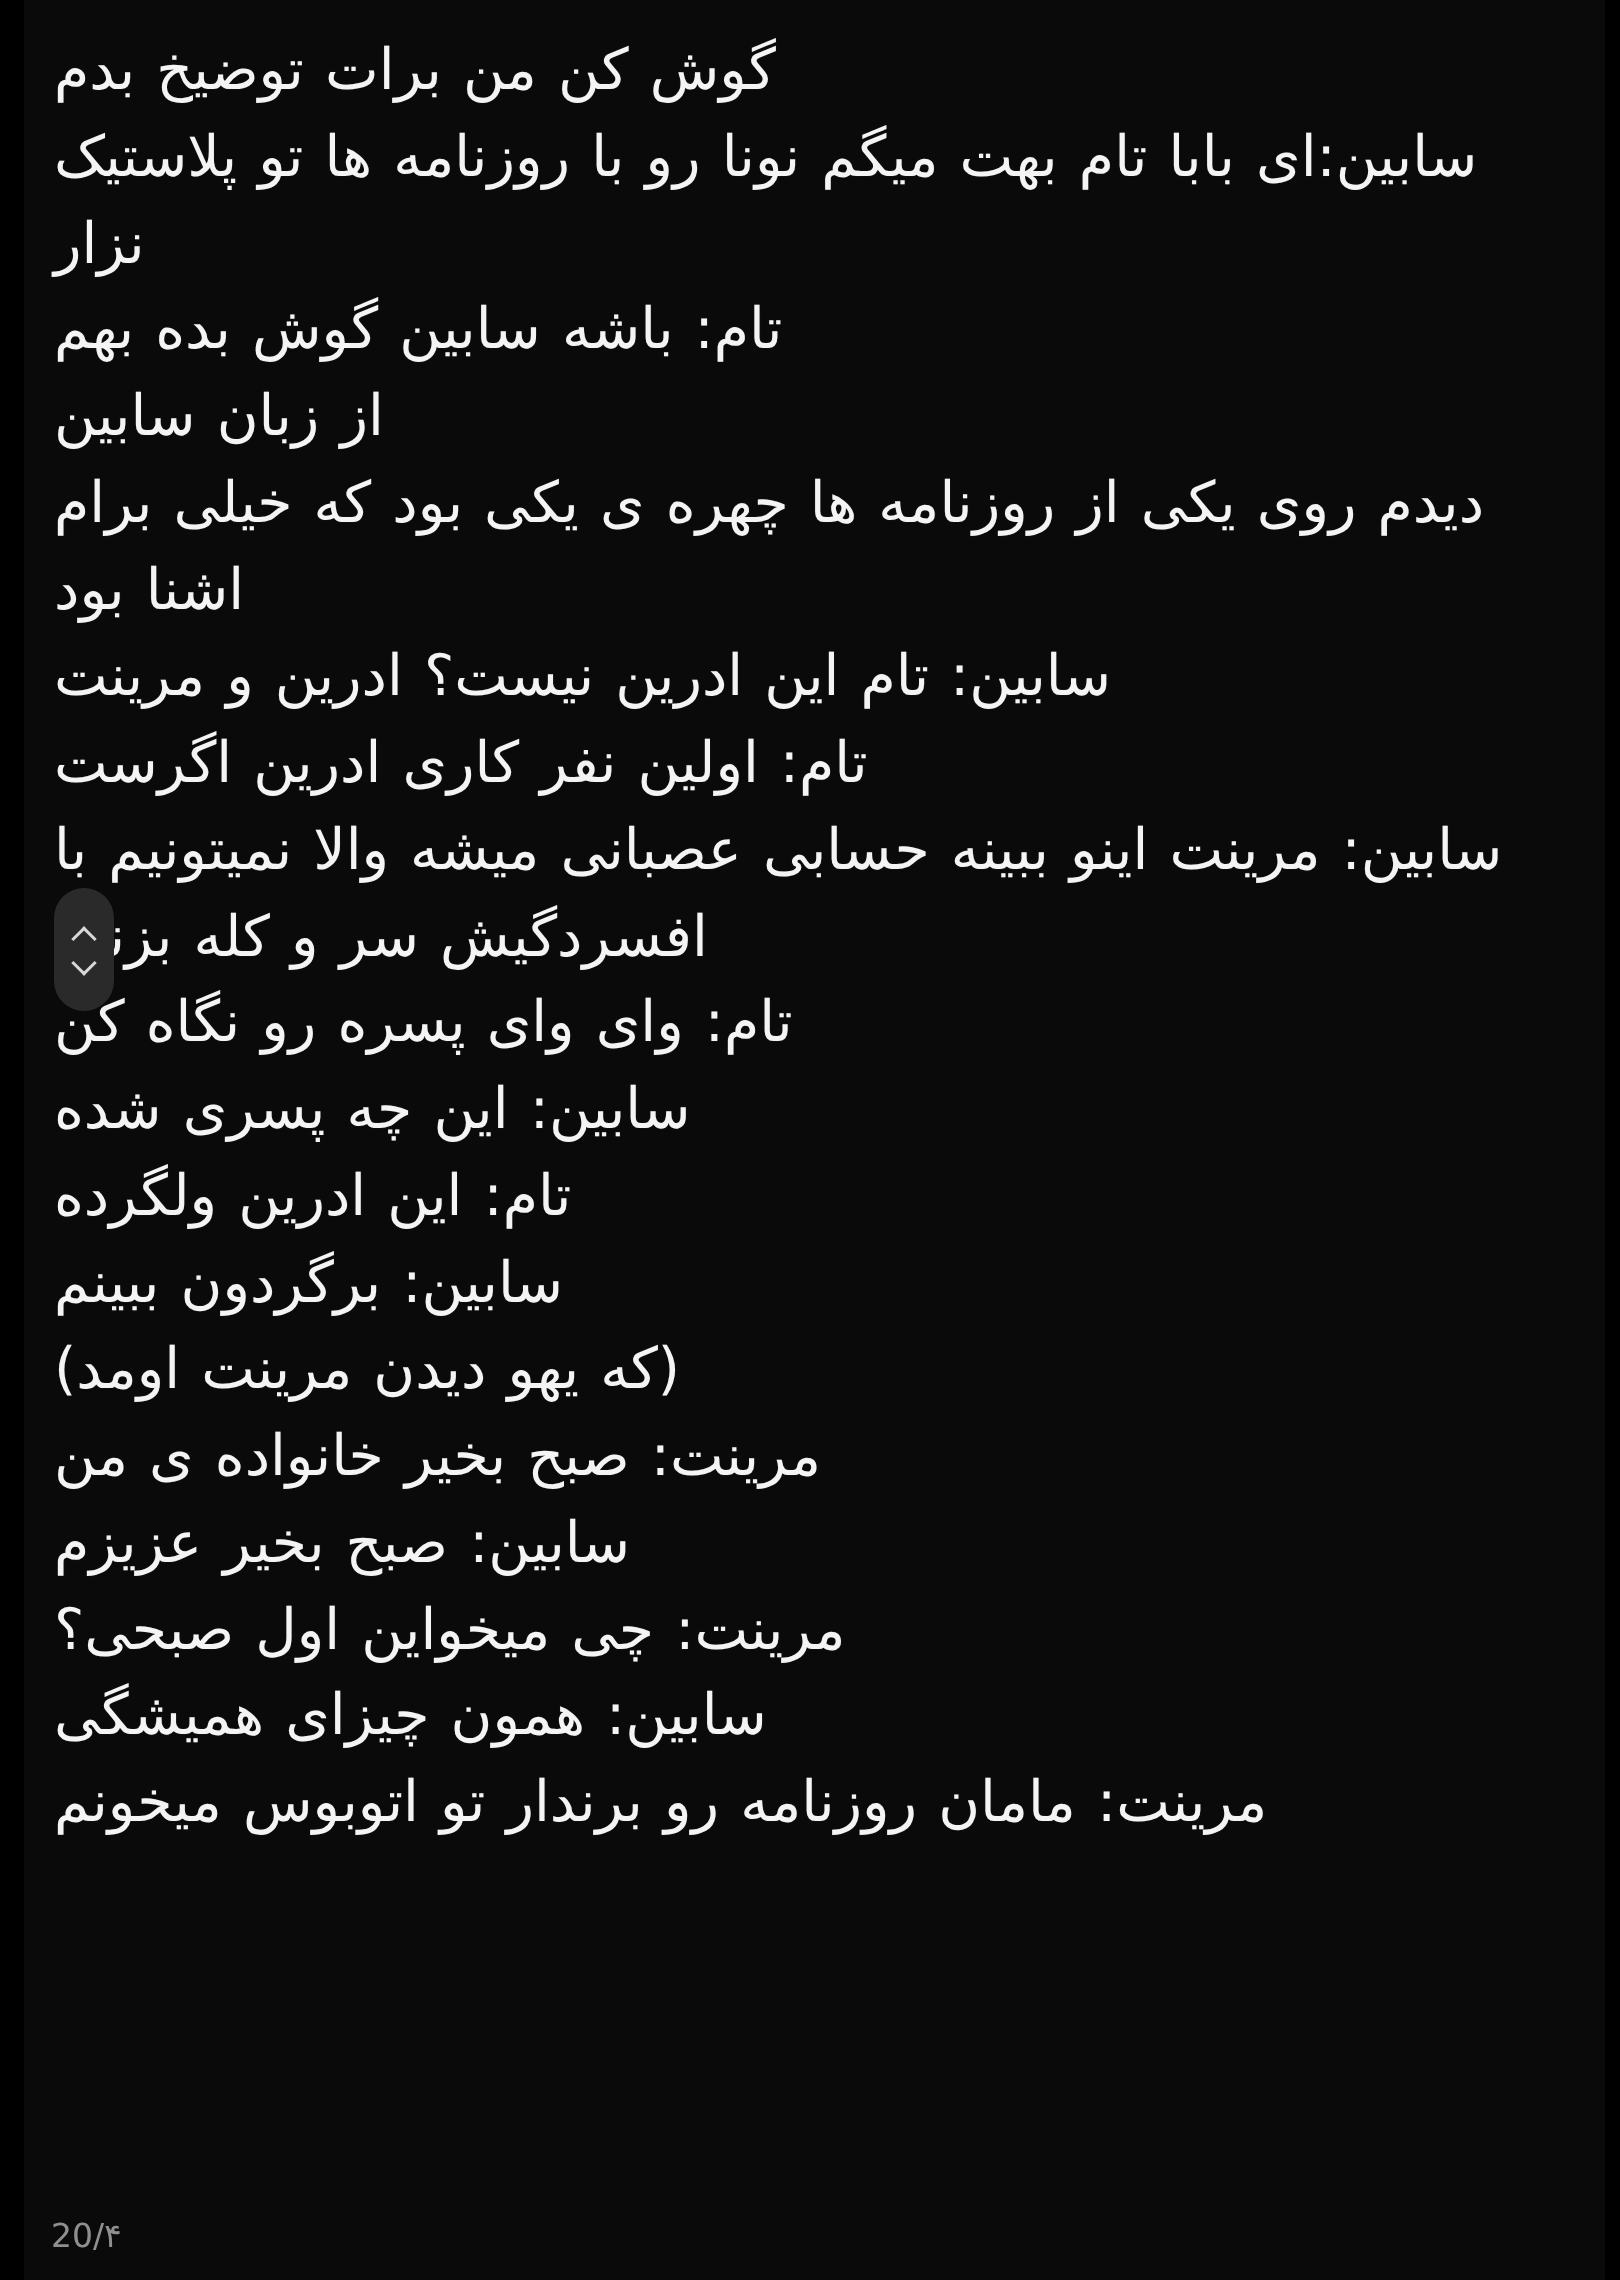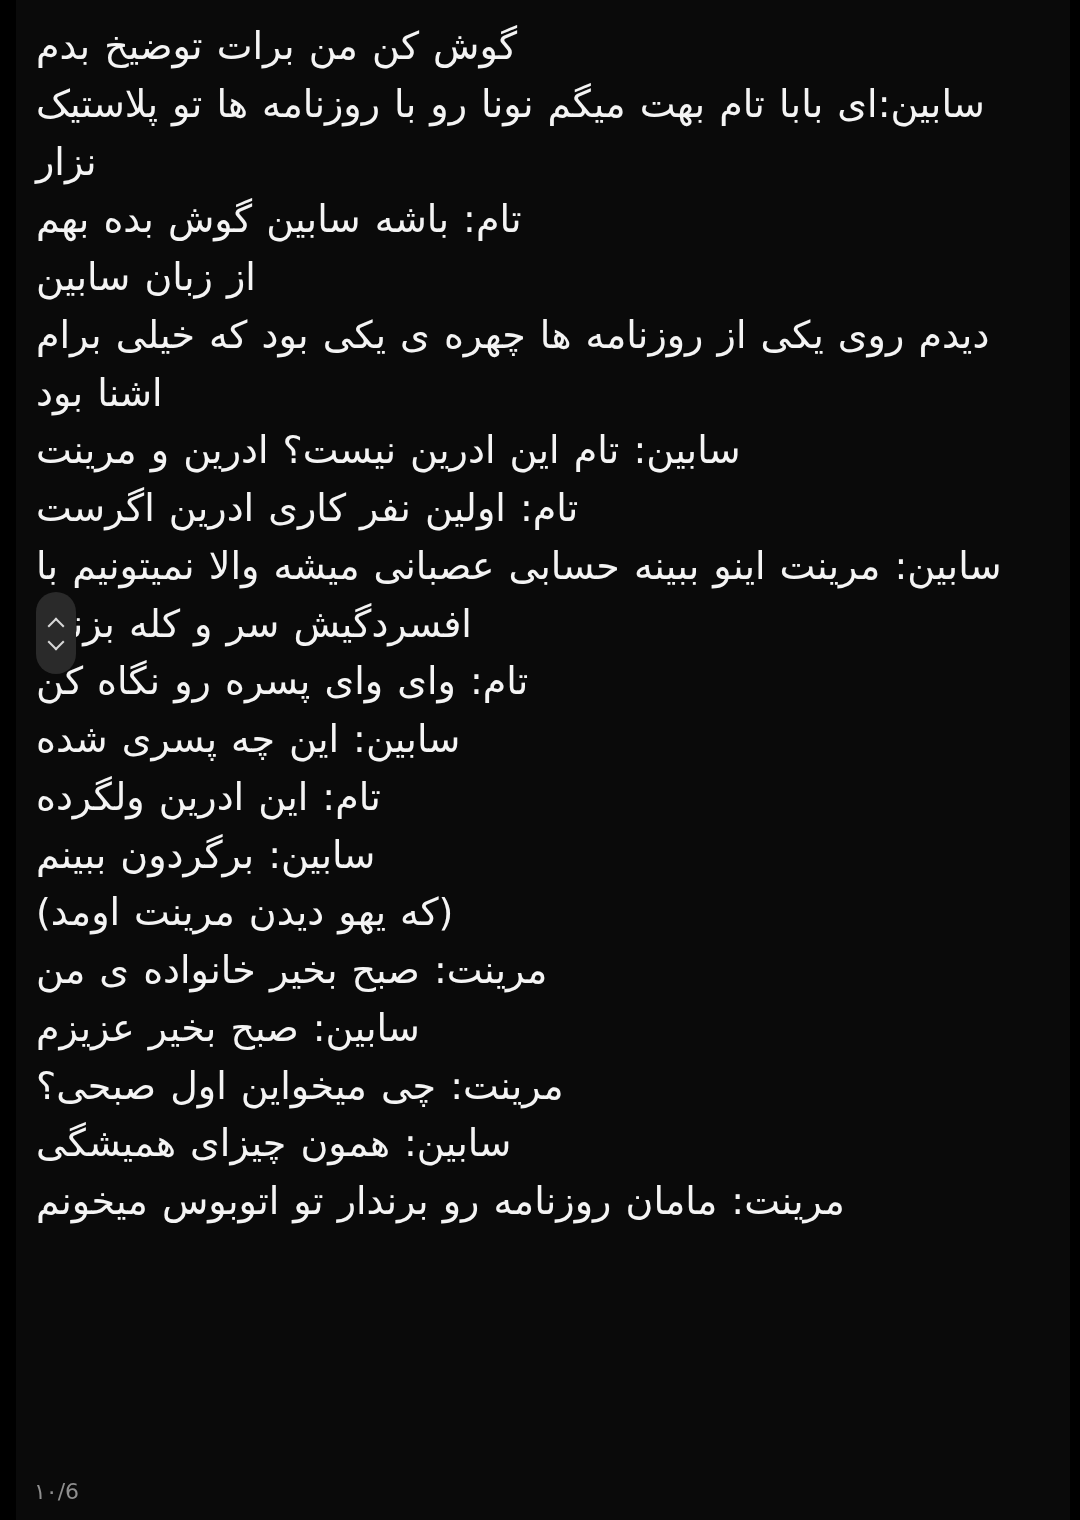--- a/index.html
+++ b/index.html
@@ -124,13 +124,13 @@
 </div>
 
 <div class="edge-band"></div>
 <div class="edge-band right"></div>
 
 <div class="scroll-handle">
   <span class="chev up"></span>
   <span class="chev down"></span>
 </div>
 
-<div class="page-indicator">۱۰/6</div>
+<div class="page-indicator">20/۴</div>
 
 </body></html>

